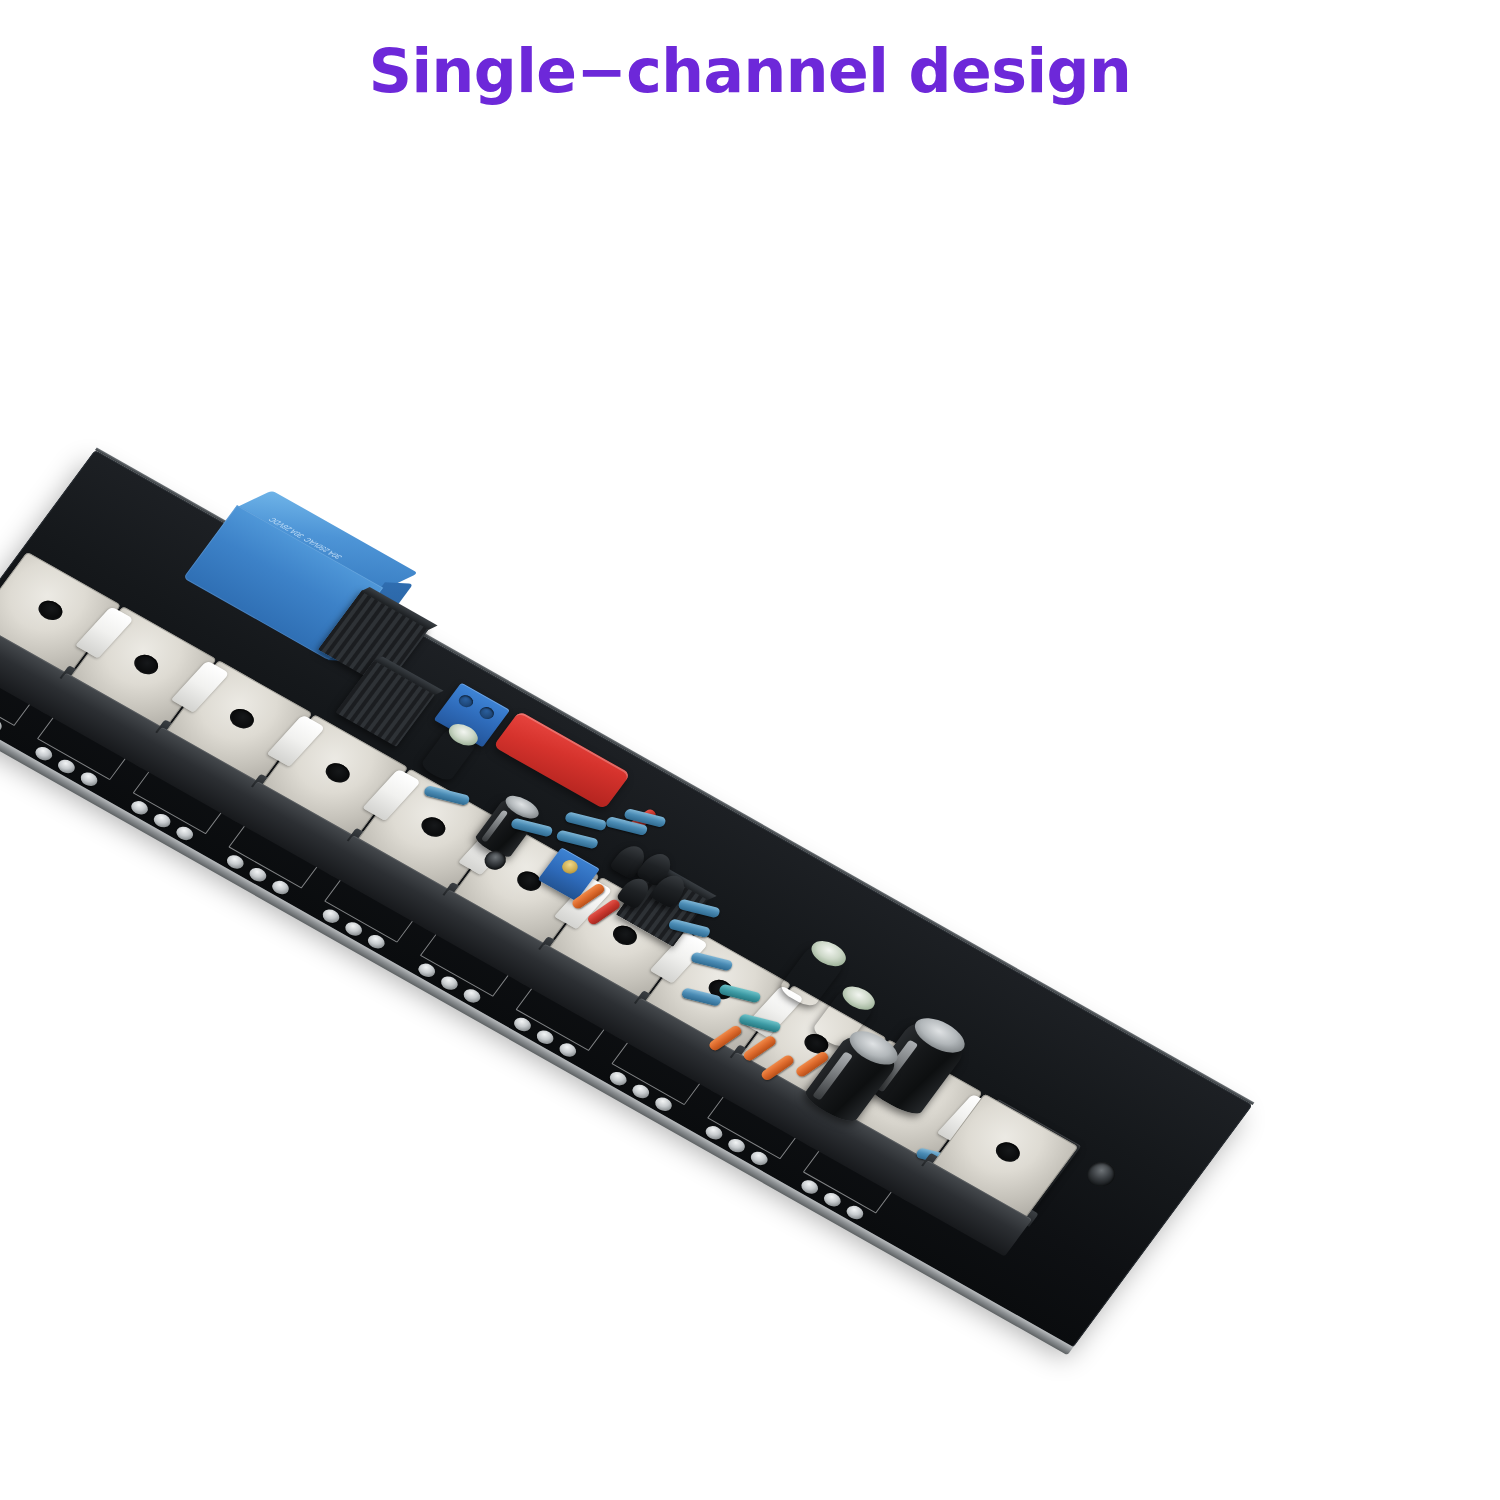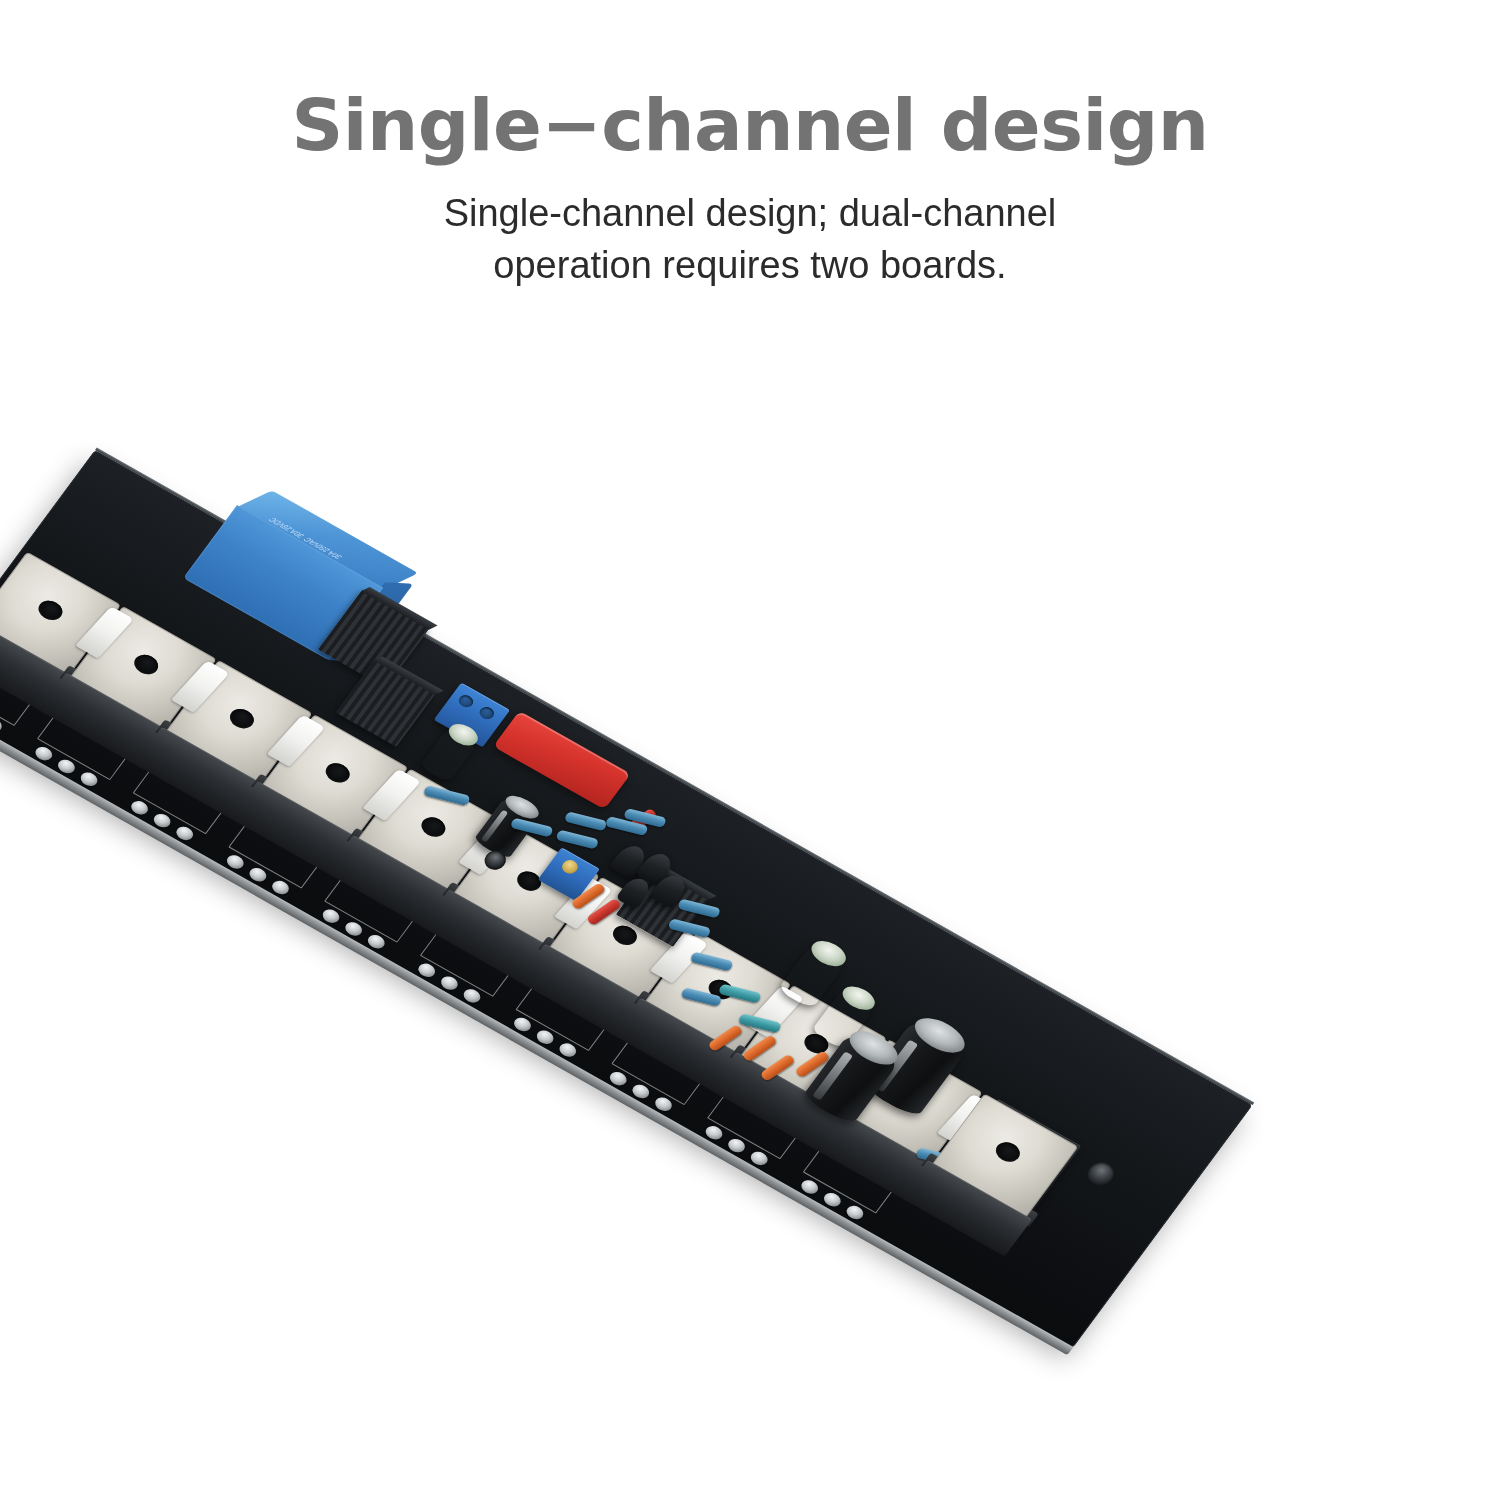--- a/index.html
+++ b/index.html
@@ -13,26 +13,26 @@
   }
   .page{position:relative;width:1500px;height:1500px;background:#fff;}
 
   
   .textblock{
     position:absolute;left:0;top:0;width:1500px;
     text-align:center;
   }
   .headline{
     margin:0;
-    padding-top:88px;
-    font-size:72px;
+    padding-top:40px;
+    font-size:60px;
     line-height:1.04;
     font-weight:700;
     letter-spacing:-0.5px;
-    color:#737373;
+    color:#6d28d9;
     font-family:"DejaVu Sans", sans-serif;
   }
   .subtitle{
     margin:0 auto;
     padding-top:24px;
     width:780px;
     font-size:38px;
     line-height:1.38;
     font-weight:400;
     color:#2b2b2b;
@@ -296,24 +296,20 @@
     text-shadow:0 1px 1px rgba(0,0,0,.9);
   }
 </style>
 </head>
 <body>
 
 <div class="page">
 
   <div class="textblock">
     <h1 class="headline">Single−channel design</h1>
-    <p class="subtitle">
-      <span>Single-channel design; dual-channel</span><br>
-      <span>operation requires two boards.</span>
-    </p>
   </div>
 
   <div class="stage">
     <div class="board-wrap">
 
       <div class="pcb"></div>
       <div class="pcb-edge-top"></div>
       <div class="pcb-edge"></div>
 
       <div>

